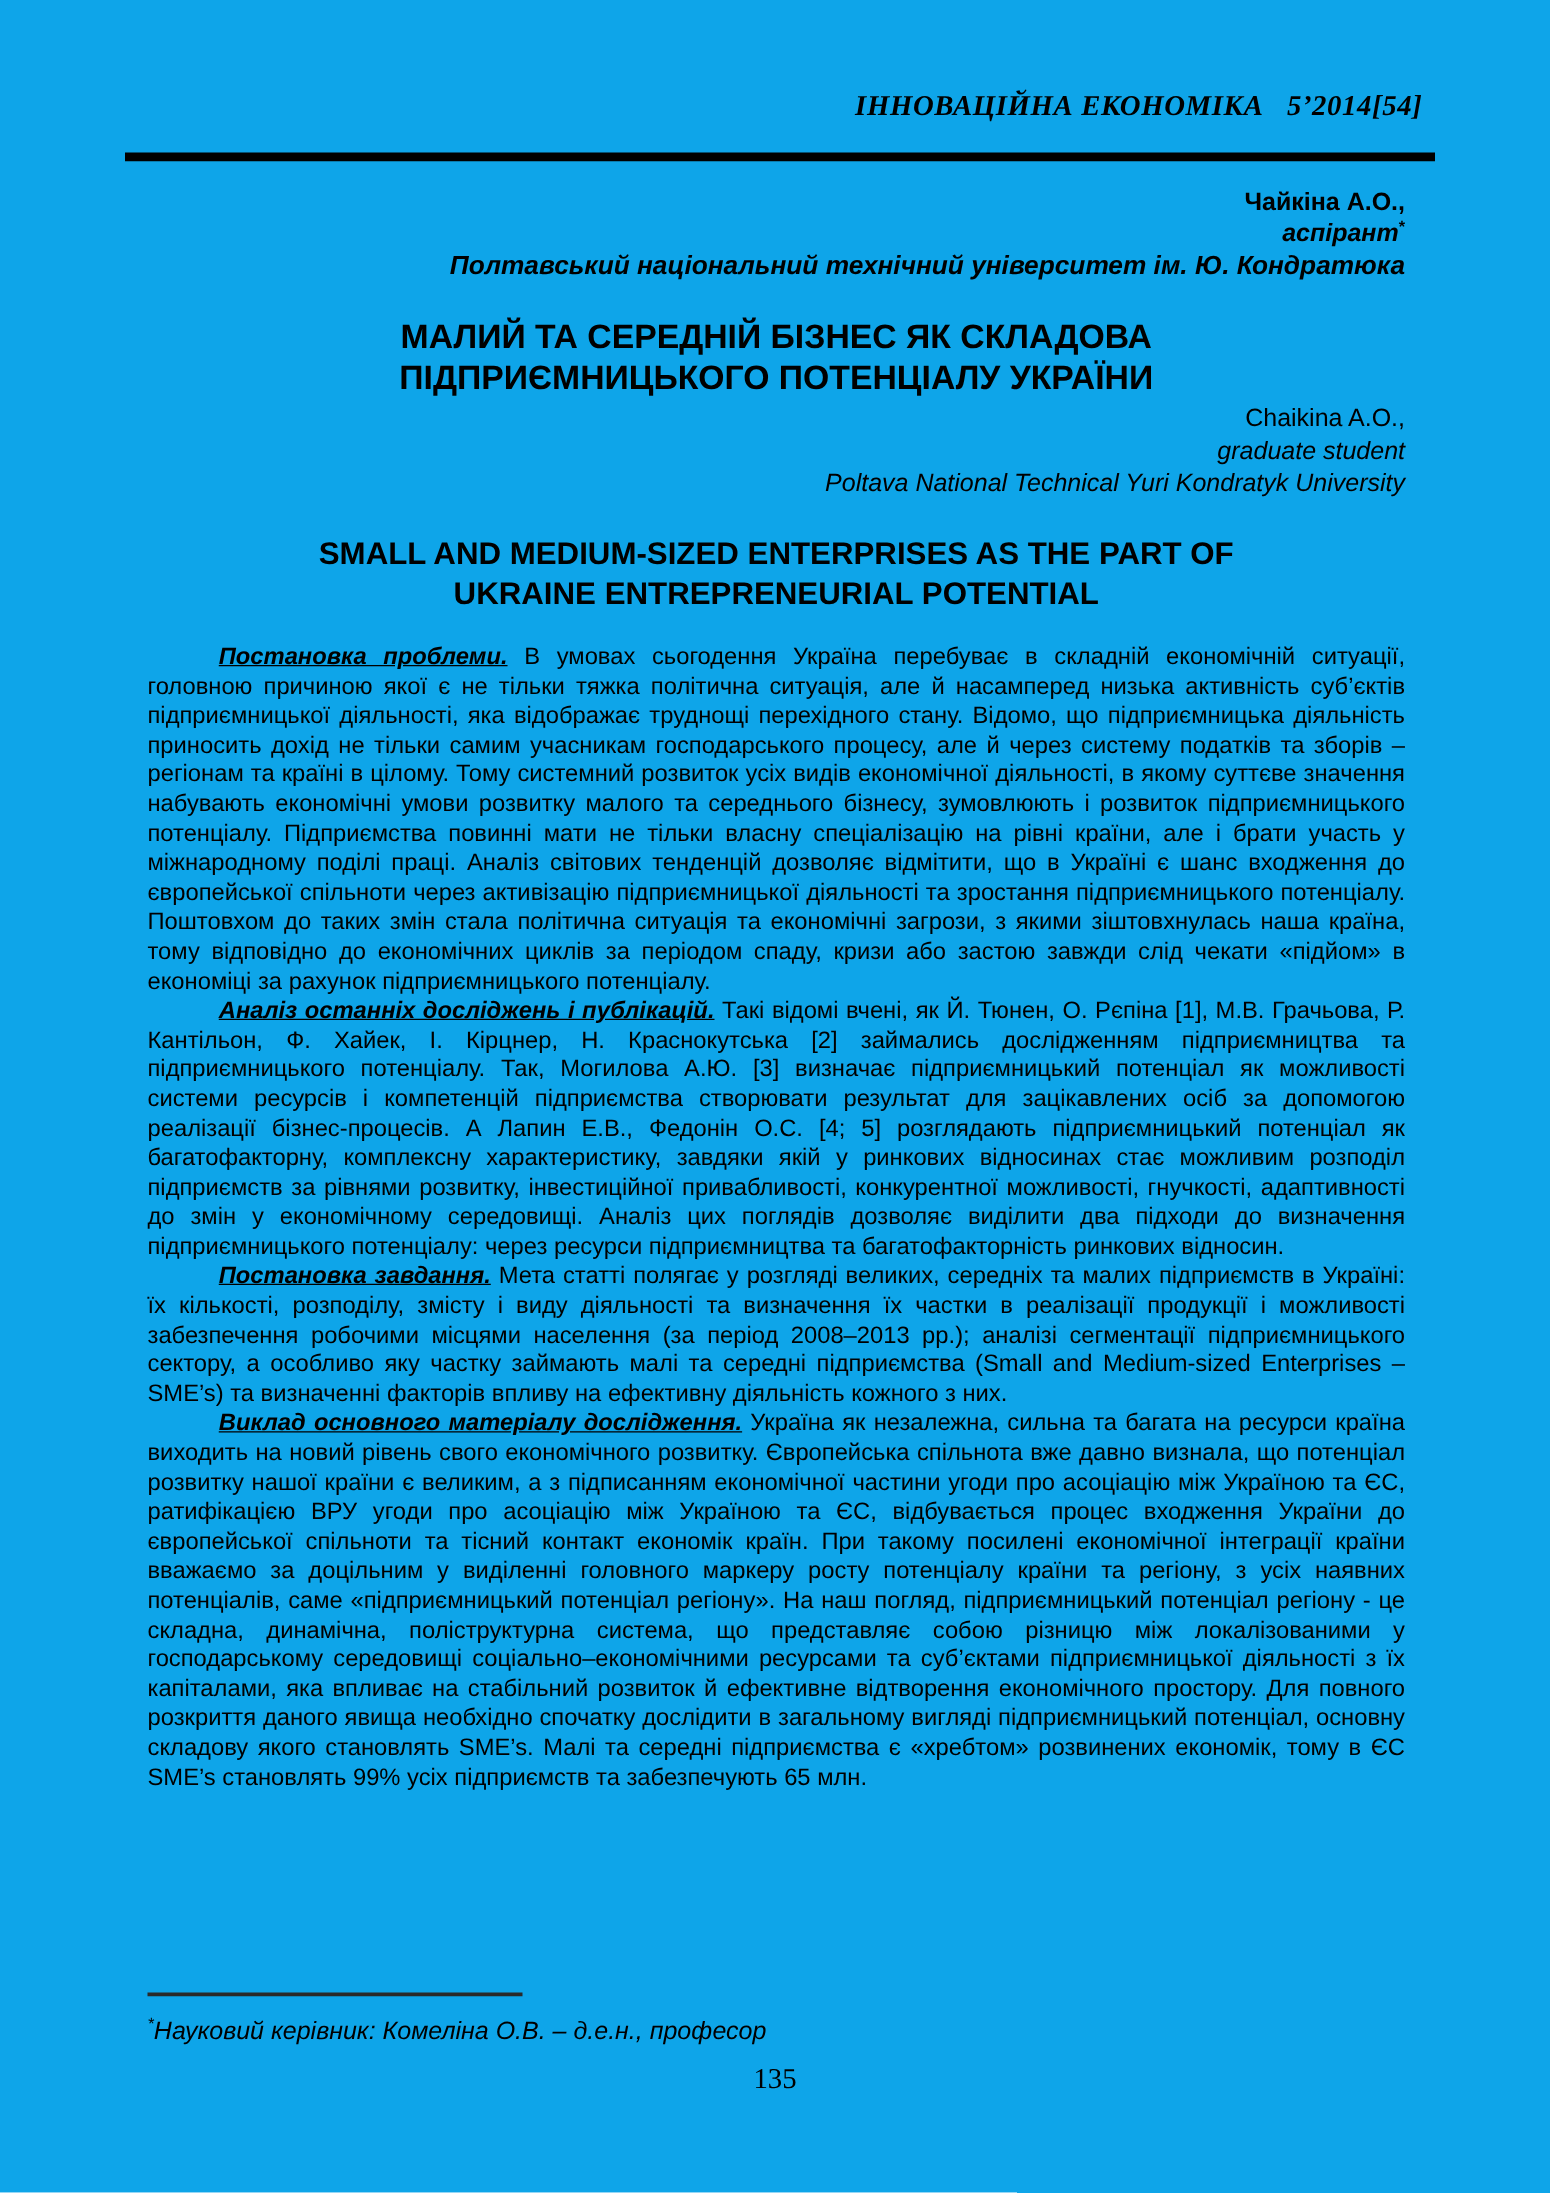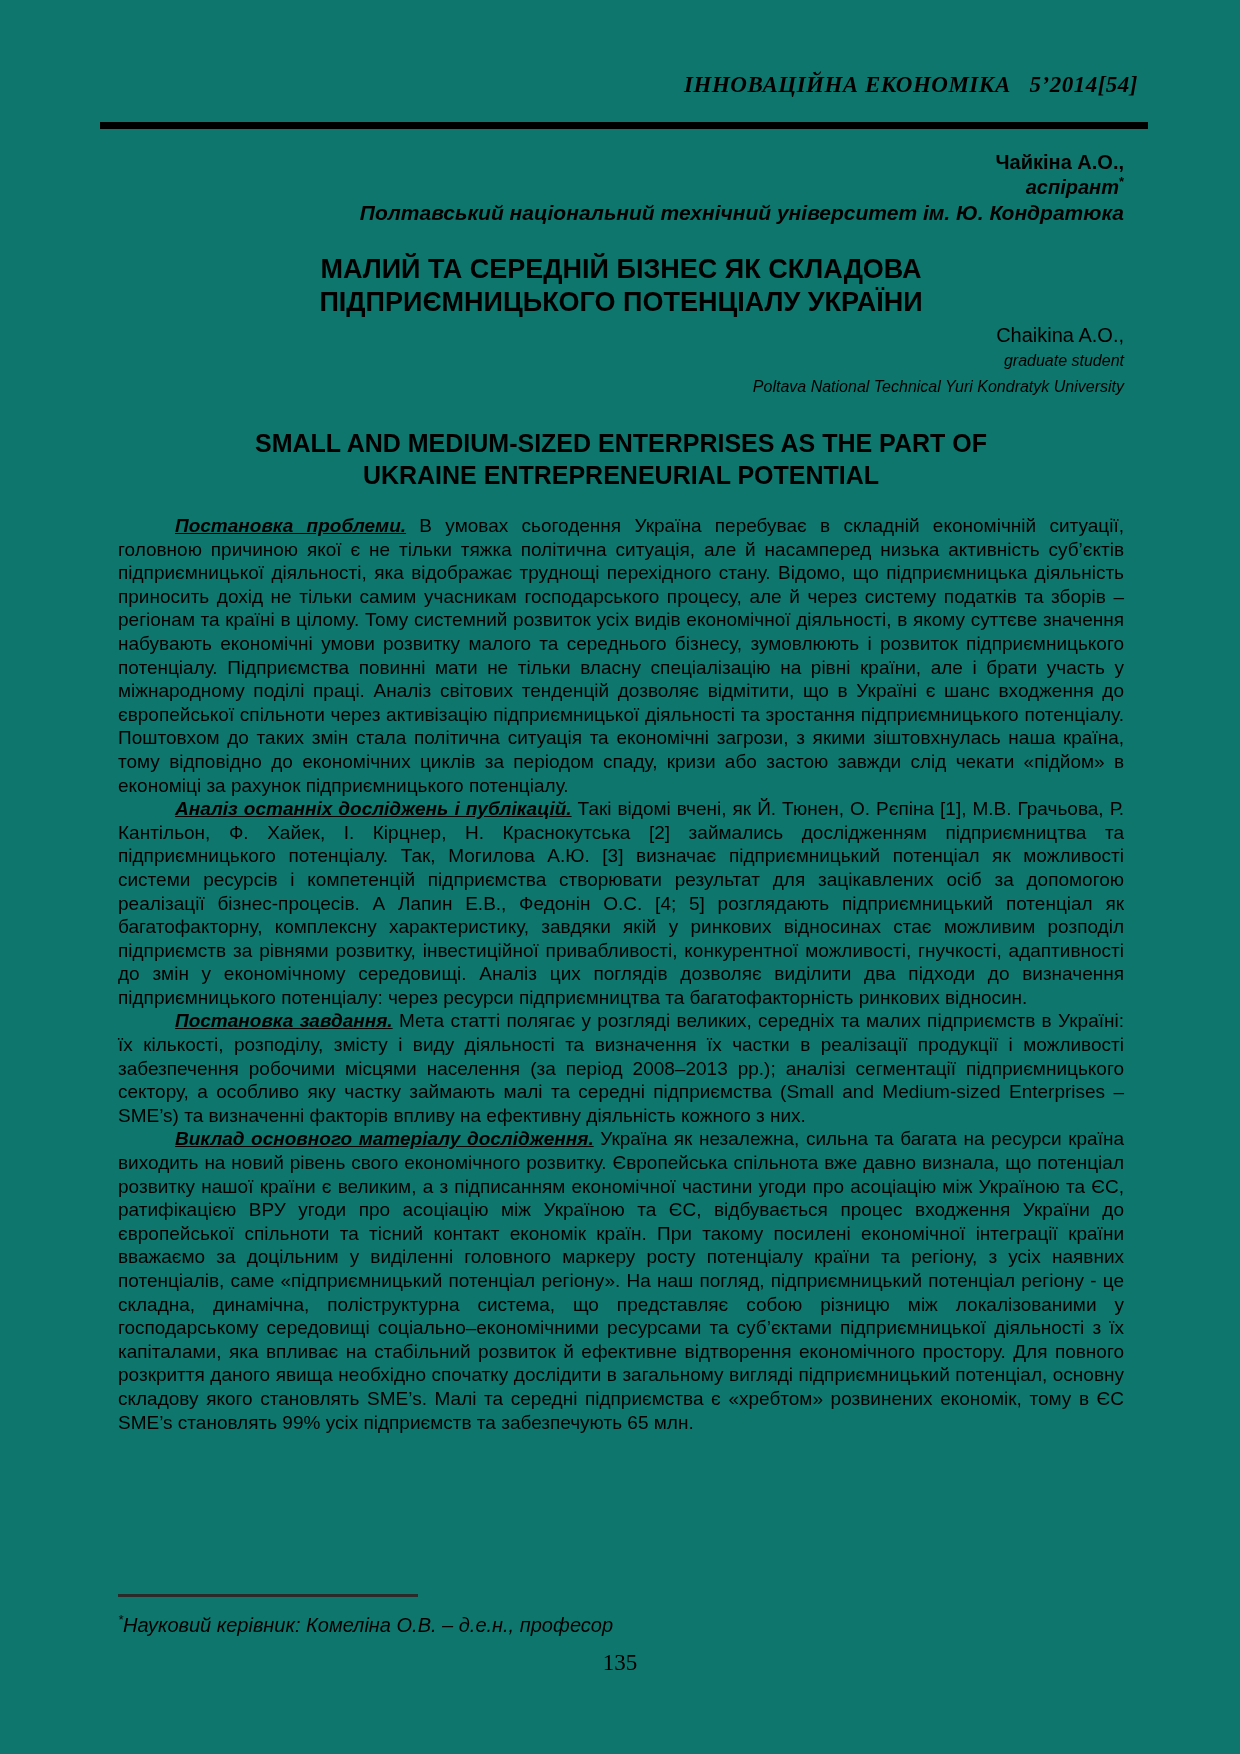--- a/index.html
+++ b/index.html
@@ -1,20 +1,20 @@
 <!DOCTYPE html>
 <html lang="uk"><head>
 <meta charset="utf-8">
 <style>
   html, body { margin: 0; padding: 0; background: #ffffff; }
   .page {
     position: relative;
     width: 1240px;
     height: 1754px;
-    background: #0f766e;
+    background: #0ea5e9;
     color: #000000;
     font-family: "Liberation Sans", sans-serif;
     overflow: hidden;
   }
 
   
   .header {
     position: absolute;
     top: 72px;
     right: 102px;
@@ -81,21 +81,21 @@
     line-height: 33px;
     white-space: pre-line;
   }
   .authors-en {
     margin-top: 3px;
     text-align: right;
     font-weight: normal;
     font-size: 20px;
     line-height: 26px;
   }
-  .authors-en .position, .authors-en .affiliation { font-style: italic; font-size: 16px; }
+  .authors-en .position, .authors-en .affiliation { font-style: italic; font-size: 20px; }
   .title-en {
     margin-top: 27px;
     text-align: center;
     font-weight: bold;
     font-size: 25px;
     line-height: 32px;
     white-space: pre-line;
   }
 
   

